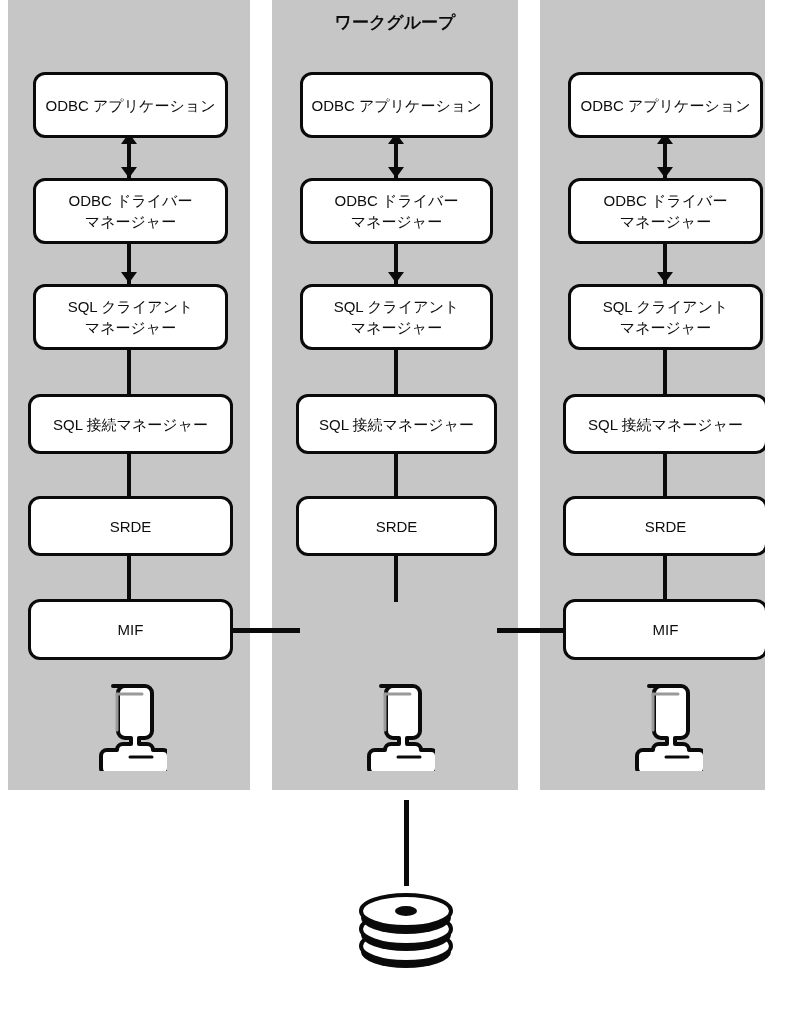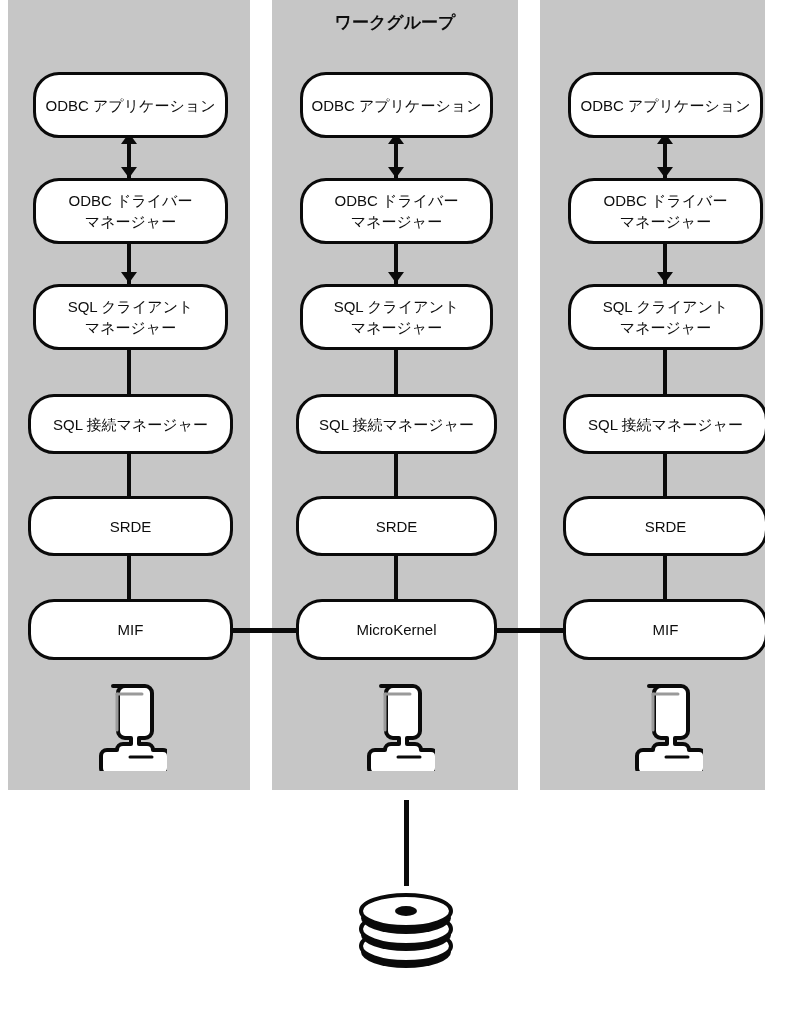--- a/index.html
+++ b/index.html
@@ -41,21 +41,21 @@
     color: #0d0d0d;
     letter-spacing: 0px;
     line-height: 22px;
   }
 
   
   .node {
     position: absolute;
     background: #ffffff;
     border: 3px solid #0a0a0a;
-    border-radius: 26px;
+    border-radius: 12px;
     box-sizing: border-box;
     display: flex;
     align-items: center;
     justify-content: center;
     text-align: center;
     font-size: 15px;
     color: #0d0d0d;
     line-height: 21px;
     z-index: 3;
   }
@@ -187,23 +187,20 @@
   <div class="node" style="left:300px; top:284px; width:193px; height:66px;">
     <span class="txt">SQL クライアント
 マネージャー</span>
   </div>
   <div class="node" style="left:296px; top:394px; width:201px; height:60px;">
     <span class="txt">SQL 接続マネージャー</span>
   </div>
   <div class="node" style="left:296px; top:496px; width:201px; height:60px;">
     <span class="txt">SRDE</span>
   </div>
-  <div class="node" style="left:296px; top:599px; width:201px; height:61px;">
-    <span class="txt">MicroKernel</span>
-  </div>
 
   <div class="workstation" style="left:359px; top:683px;">
     <svg width="76" height="88" viewBox="0 0 76 88" xmlns="http://www.w3.org/2000/svg">
       <path d="M22 3 h32 a7 7 0 0 1 7 7 v38 a7 7 0 0 1 -7 7 h-6 v6 h8 a6 6 0 0 1 6 6 h10 a6 6 0 0 1 6 6 v12 a6 6 0 0 1 -6 6 h-56 a6 6 0 0 1 -6 -6 v-12 a6 6 0 0 1 6 -6 h10 a6 6 0 0 1 6 -6 h8 v-6 h-6 a7 7 0 0 1 -7 -7 v-38 a7 7 0 0 1 7 -7 z" fill="#ffffff" stroke="#0a0a0a" stroke-width="4" stroke-linejoin="round"></path>
       <path d="M26 11 h25" stroke="#9a9a9a" stroke-width="3" fill="none" stroke-linecap="round"></path>
       <path d="M26 11 v36" stroke="#9a9a9a" stroke-width="3" fill="none" stroke-linecap="round"></path>
       <path d="M39 74 h22" stroke="#0a0a0a" stroke-width="3" fill="none" stroke-linecap="round"></path>
     </svg>
   </div>
 

